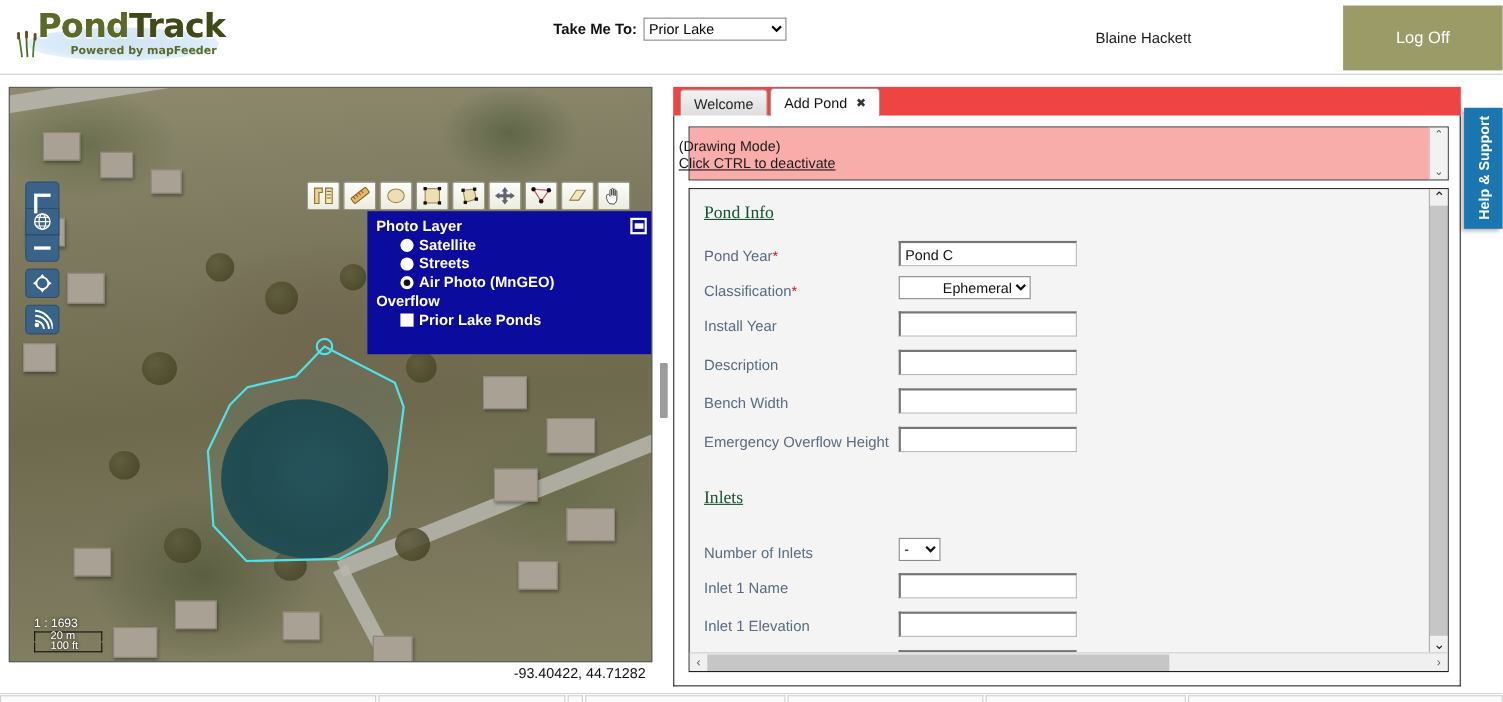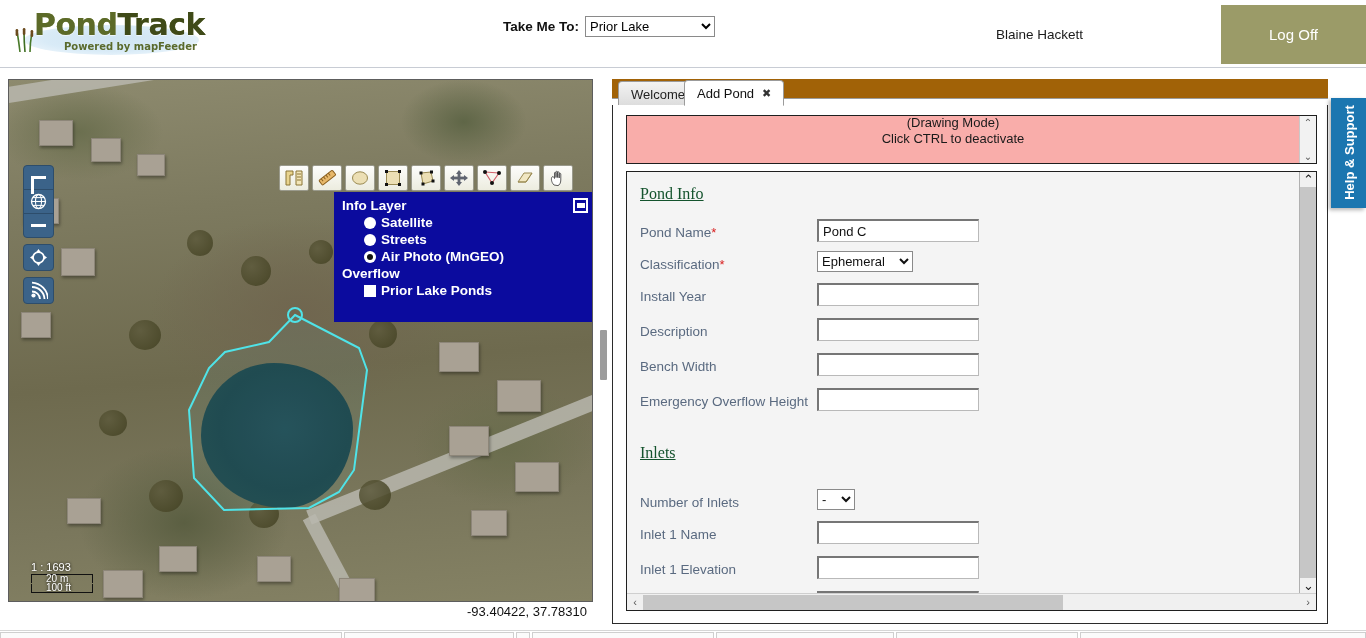--- a/index.html
+++ b/index.html
@@ -191,23 +191,23 @@
   
   #map-splitter {
     position: absolute; left: 600px; top: 330px; width: 7px; height: 50px;
     background: #9c9c9c; border-radius: 1px; cursor: col-resize;
   }
 
   
   #right-panel { position: absolute; left: 612px; top: 79px; width: 716px; height: 545px; }
 
   #tab-strip {
-    position: absolute; left: 0; top: 0; width: 716px; height: 20px;
+    position: absolute; left: 0; top: 0; width: 716px; height: 36px;
     border-bottom: 1px solid #9b9b9b;
-    background: #a16207;
+    background: #ef4444;
   }
   .tab {
     position: absolute; top: 2px; height: 25px;
     border: 1px solid #9b9b9b; border-bottom: none;
     border-radius: 4px 4px 0 0;
     display: flex; align-items: center; gap: 8px;
     padding: 0 12px; cursor: pointer; font-size: 13px; color: #222;
     background: linear-gradient(180deg,#f3f3f3 0%, #dcdcdc 100%);
   }
   .tab.active {
@@ -223,24 +223,24 @@
 
   
   #alert-box {
     position: absolute; left: 13px; top: 10px; width: 691px; height: 49px;
     border: 1px solid #1f1f1f; background: #ffffff; display: flex;
   }
   #alert-inner {
     flex: 1; background: #f9adaa; position: relative;
   }
   #alert-text {
-    position: absolute; right: 10px; bottom: 16px; text-align: center;
+    position: absolute; right: 10px; bottom: 6px; 
     font-size: 13px; color: #1a1a1a; line-height: 16px; width: 100%;
   }
-  #alert-text .line2 { }
+  #alert-text .line2 { text-decoration: underline; }
   .vscroll {
     width: 17px; background: #f2f2f2; border-left: 1px solid #c9c9c9;
     display: flex; flex-direction: column; justify-content: space-between;
     align-items: center; padding: 2px 0; flex: none;
   }
   .arrow { font-size: 10px; color: #5a5a5a; cursor: pointer; line-height: 9px; }
 
   
   #form-frame {
     position: absolute; left: 13px; top: 66px; width: 691px; height: 440px;
@@ -502,21 +502,21 @@
         </svg>
     </div>
     <div class="tool-btn">
       <svg width="20" height="18" viewBox="0 0 20 18">
           <path d="M6 16 C3 13 3 9 4 8 C5 7 6 8 6.5 9.5 V4 C6.5 3 8 3 8 4 V8.5 V3 C8 2 9.6 2 9.6 3 V8.5 V3.6 C9.6 2.6 11.2 2.6 11.2 3.6 V9 V5 C11.2 4 12.8 4 12.8 5 V11 C12.8 14 11.5 16 10 16.6 Z" fill="#fff" stroke="#4a4a4a" stroke-width=".9"></path>
         </svg>
     </div>
   </div>
 
   <div id="layer-panel">
-    <div class="lp-title">Info Layer</div>
+    <div class="lp-title">Photo Layer</div>
 
     <div class="lp-row">
       <span class="radio-dot"></span>
       <label>Satellite</label>
     </div>
     <div class="lp-row">
       <span class="radio-dot"></span>
       <label>Streets</label>
     </div>
     <div class="lp-row">
@@ -529,30 +529,30 @@
       <span class="chk-box"></span>
       <label>Prior Lake Ponds</label>
     </div>
 
     <div id="layer-collapse">
         <span></span>
       </div>
   </div>
 </div>
 
-<div id="map-coords">-93.40422, 37.78310</div>
+<div id="map-coords">-93.40422, 44.71282</div>
 <div id="map-splitter"></div>
 
 <div id="right-panel">
 
   <div id="tab-strip">
     <div class="tab" style="left:6px;">
       <span>Welcome</span>
     </div>
-    <div class="tab active" style="left:72px;">
+    <div class="tab active" style="left:88px;">
       <span>Add Pond</span>
       <span class="tab-close">✖</span>
     </div>
   </div>
 
   <div id="content-area">
 
     <div id="alert-box">
       <div id="alert-inner">
         <div id="alert-text">
@@ -566,28 +566,28 @@
       </div>
     </div>
 
     <div id="form-frame">
       <div id="form-body-wrap">
         <div id="form-body">
 
           <div class="section-title" style="left:13px; top:13px;">Pond Info</div>
 
           <div class="frow" style="left:13px; top:48px;">
-            <span class="flabel"><span>Pond Name</span><span class="req">*</span></span>
+            <span class="flabel"><span>Pond Year</span><span class="req">*</span></span>
           </div>
           <input class="ftext" style="left: 190px; top: 47px;" value="Pond C">
 
           <div class="frow" style="left:13px; top:80px;">
             <span class="flabel"><span>Classification</span><span class="req">*</span></span>
           </div>
-          <select class="fselect" style="left:190px; top:79px; width:96px;">
+          <select class="fselect" style="left:190px; top:79px; width:120px;text-align:right;">
             <option>Ephemeral</option>
           </select>
 
           <div class="frow" style="left:13px; top:112px;">
             <span class="flabel">Install Year</span>
           </div>
           <input class="ftext" style="left: 190px; top: 111px;" value="">
 
           <div class="frow" style="left:13px; top:147px;">
             <span class="flabel">Description</span>

